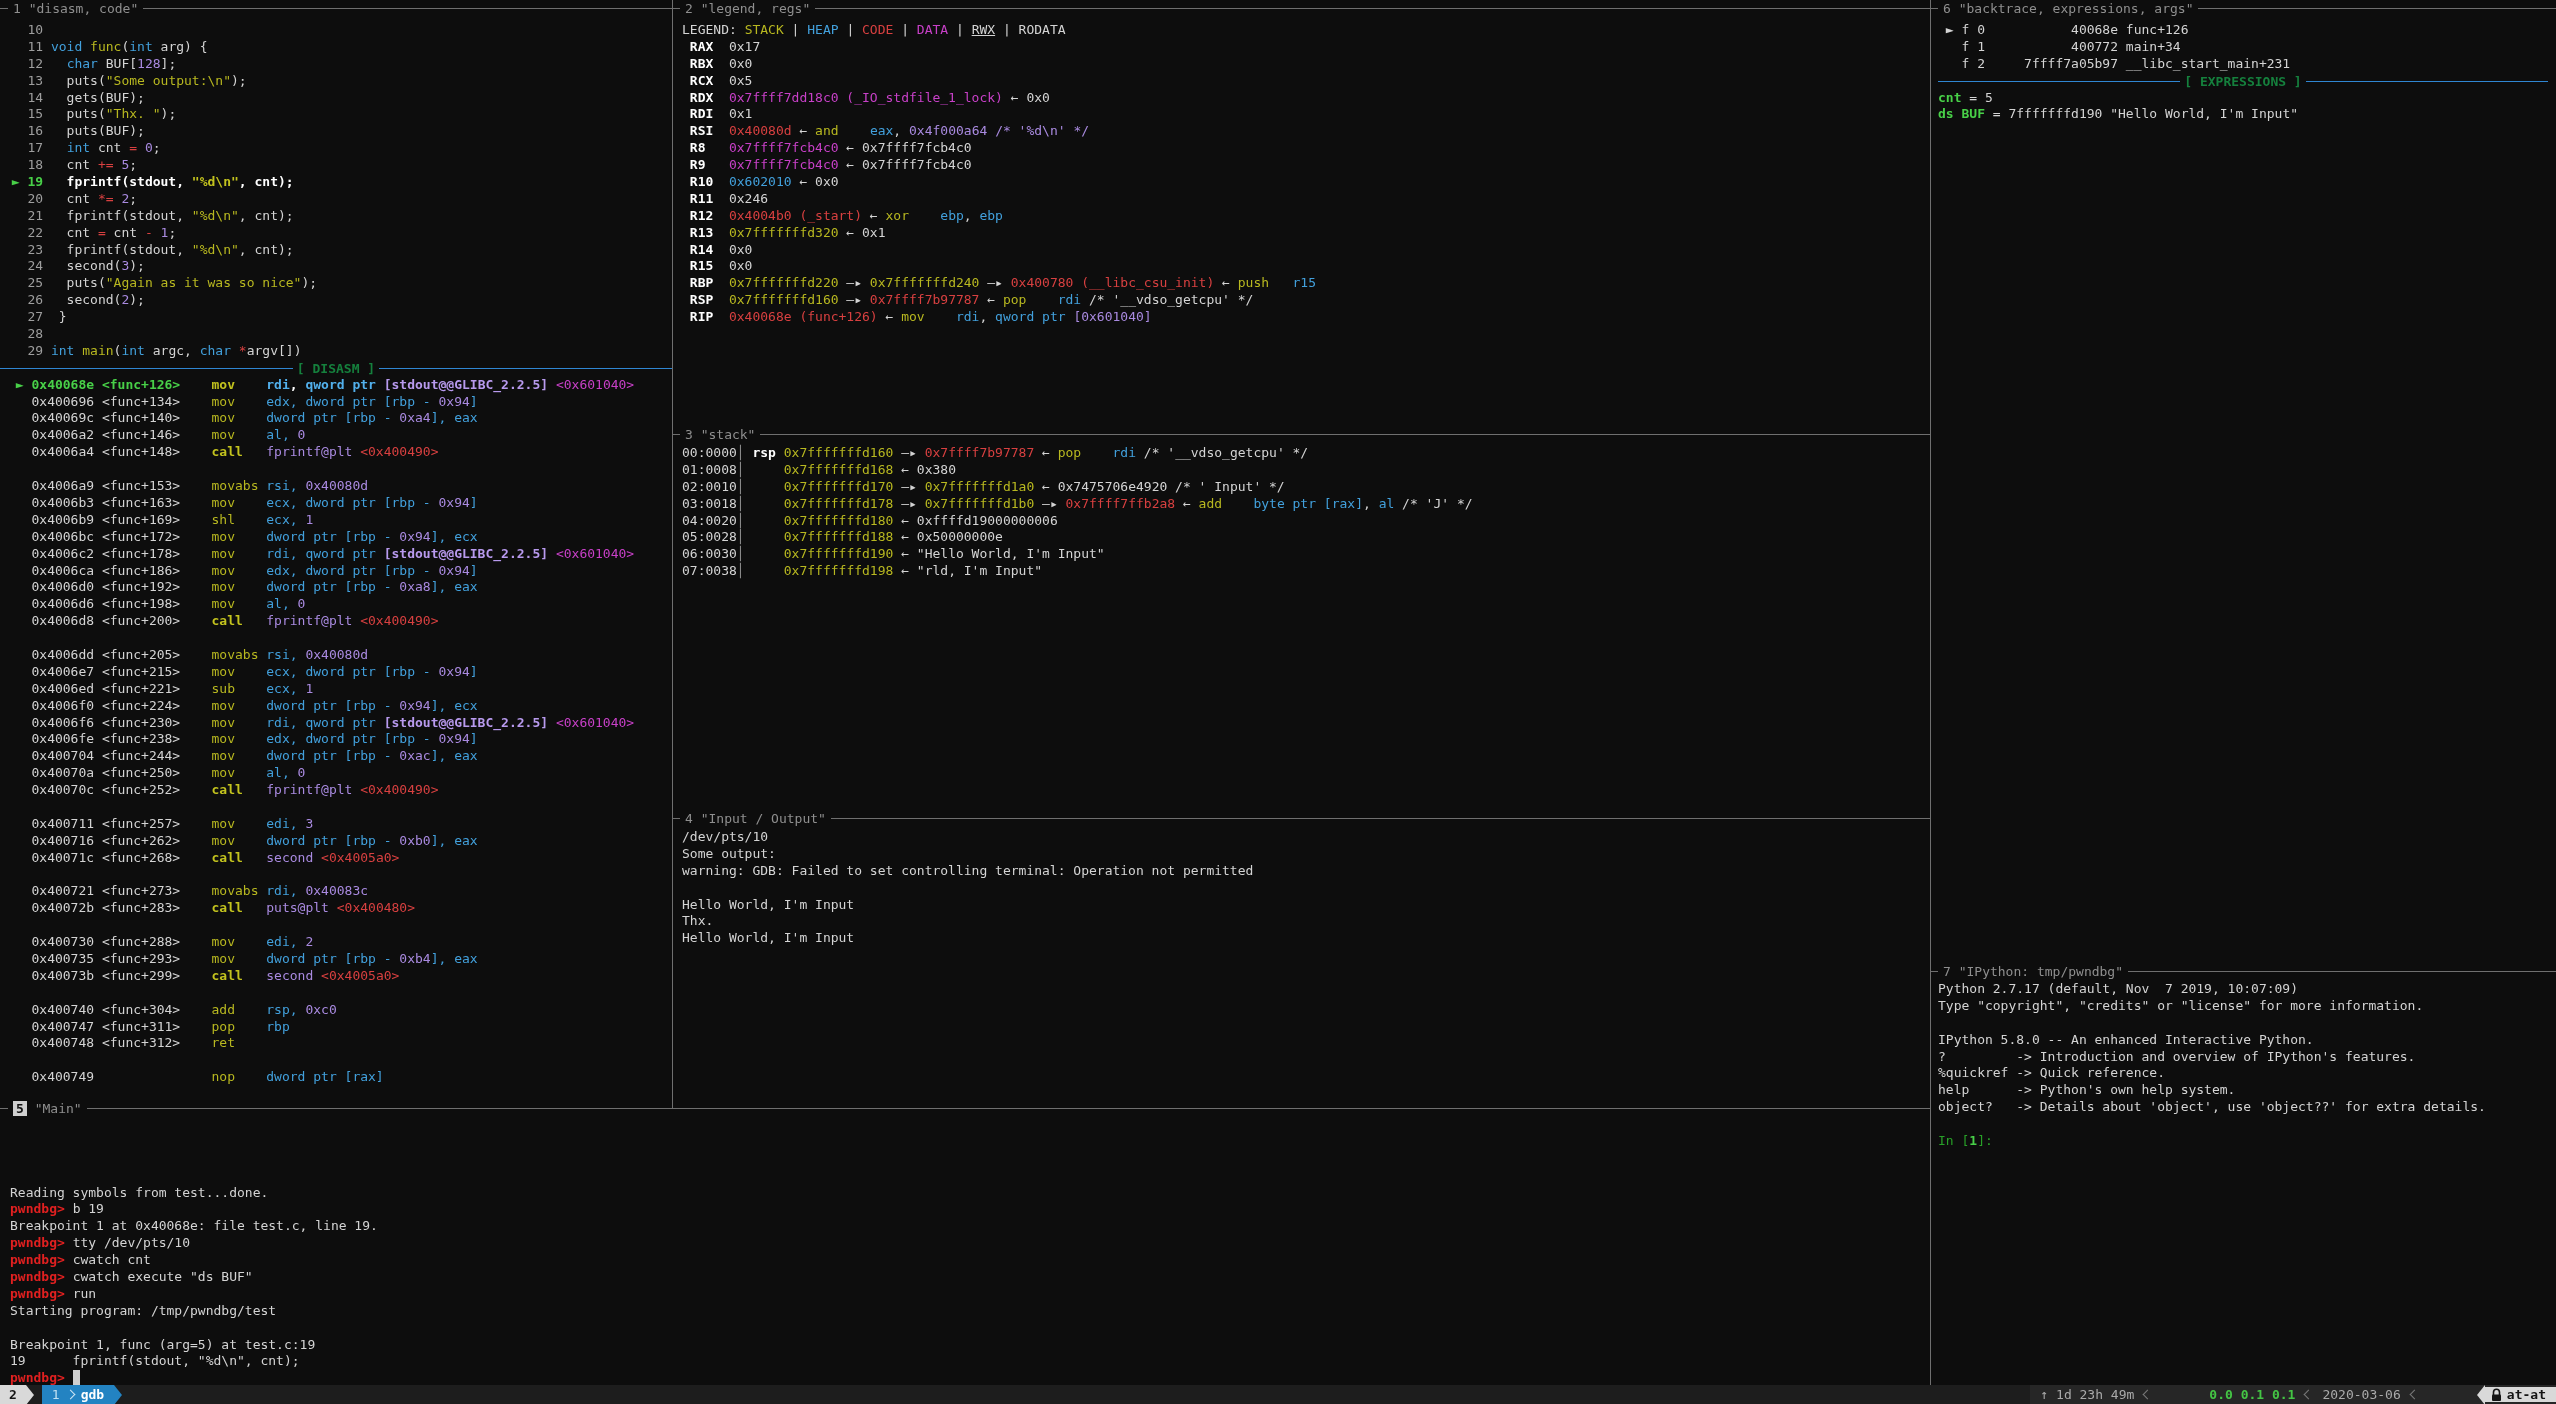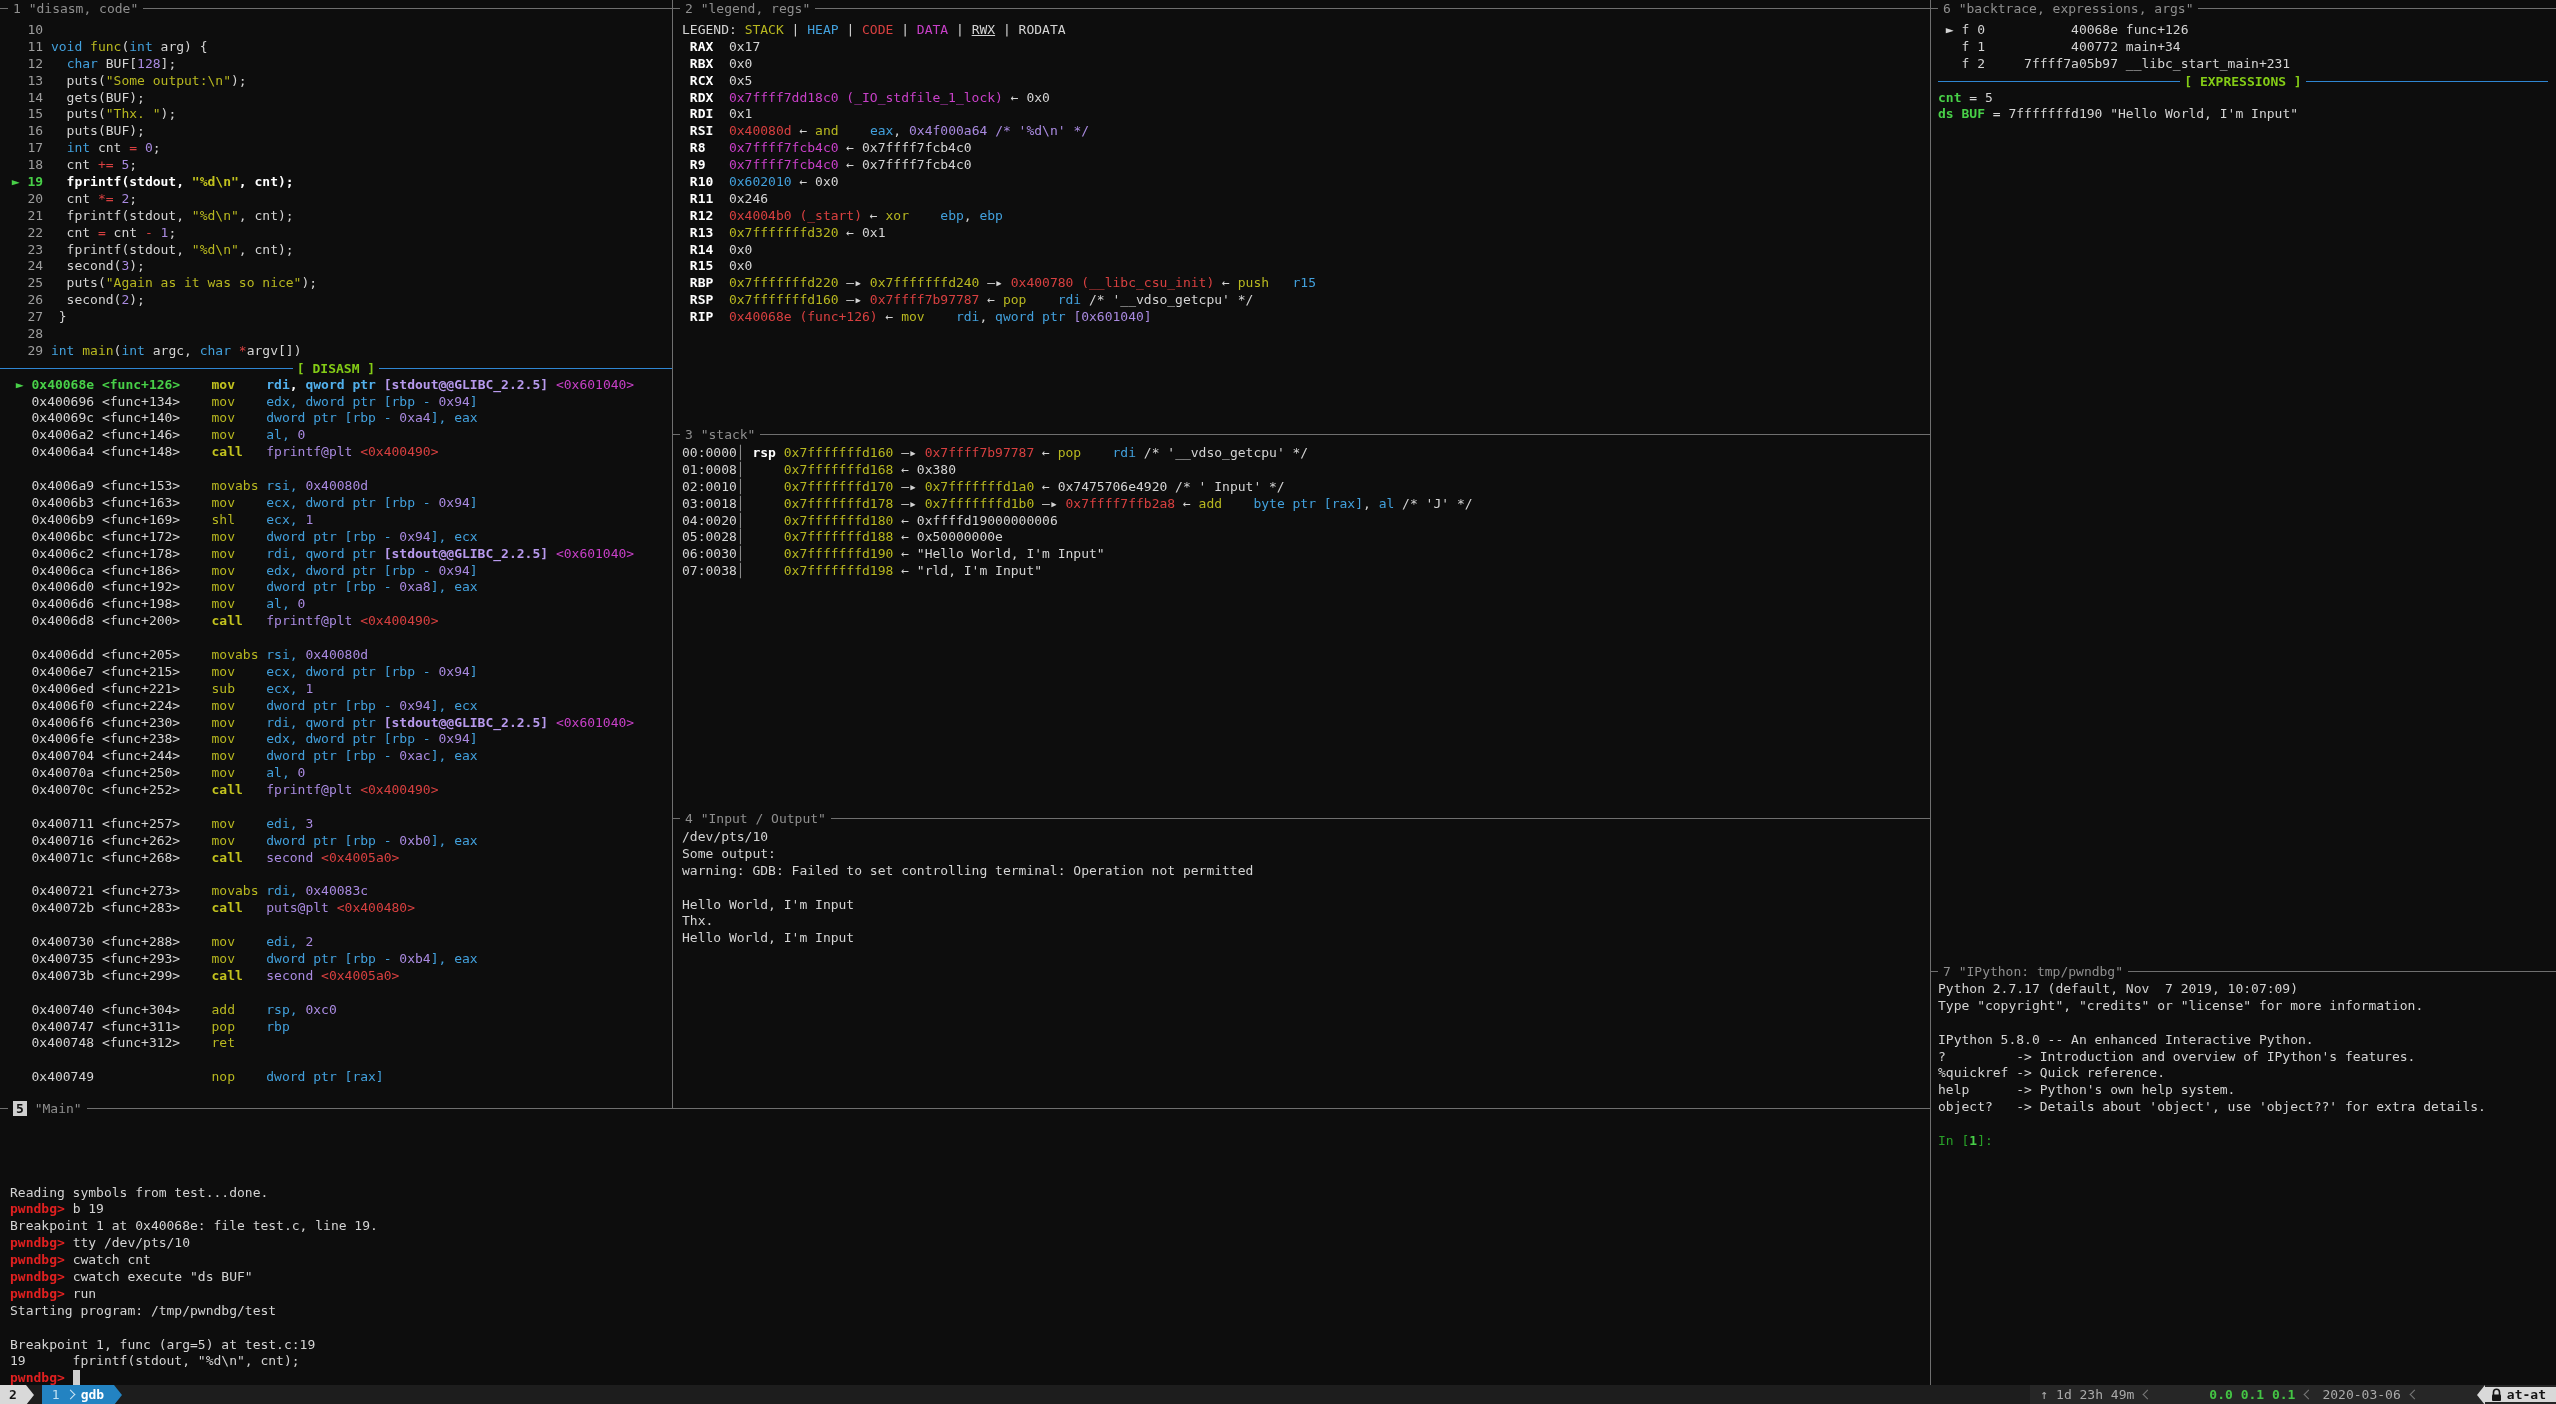--- a/index.html
+++ b/index.html
@@ -5,21 +5,21 @@
   html,body{margin:0;padding:0;background:#000;}
   .screen{position:relative;width:2556px;height:1404px;background:#0d0d0d;overflow:hidden;
           font-family:"DejaVu Sans Mono", monospace;font-size:13px;color:#d4d4d4;}
   .hline{position:absolute;border-top:1px solid #6f6f6f;height:0;}
   .vline{position:absolute;border-left:1px solid #6f6f6f;width:0;}
   .pane-title{position:absolute;z-index:3;background:#0d0d0d;color:#8f8f8f;padding:0 5px;height:17px;line-height:17px;white-space:pre;}
   .pane-title .inv{background:#cfcfcf;color:#111;padding:0 3px;font-weight:bold;}
   .flow{position:absolute;}
   .lines{}
   .tl{height:16.9px;line-height:16.9px;white-space:pre;}
-  .divider{display:flex;align-items:center;height:16.9px;color:#84cc16;font-weight:bold;justify-content:center;}
+  .divider{display:flex;align-items:center;height:16.9px;color:#15803d;font-weight:bold;justify-content:center;}
   .divider i{flex:1;border-top:1px solid #2f86d2;height:0;}
   .divider span{margin:0 4px;white-space:pre;}
   
   .c-w{color:#d4d4d4}
   .c-W{color:#ffffff;font-weight:bold}
   .c-n{color:#9e9e9e}
   .c-t{color:#8f8f8f}
   .c-b{color:#42a0dc}
   .c-B{color:#52b0ec;font-weight:bold}
   .c-y{color:#b8b820}

